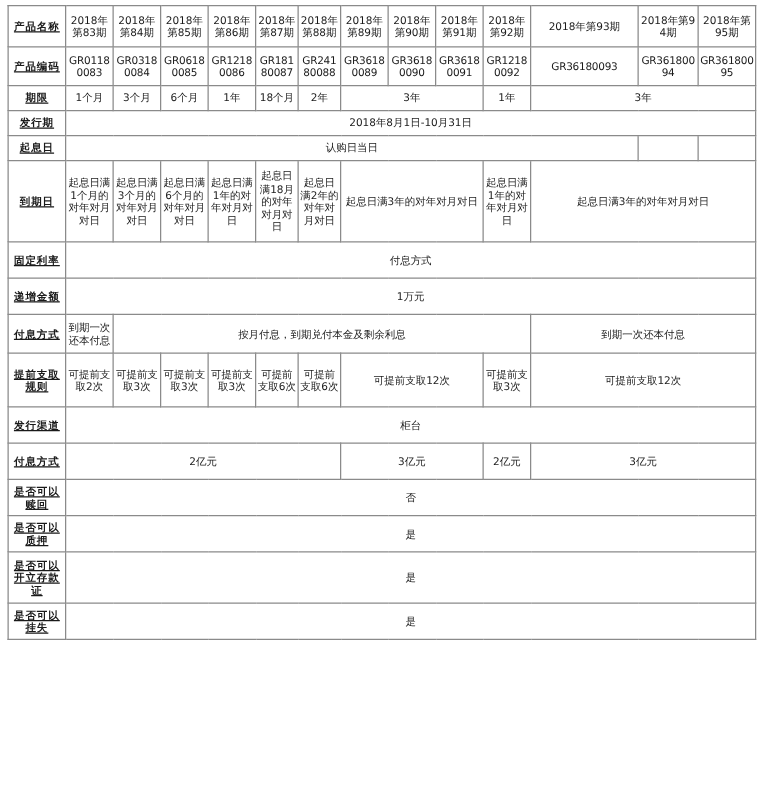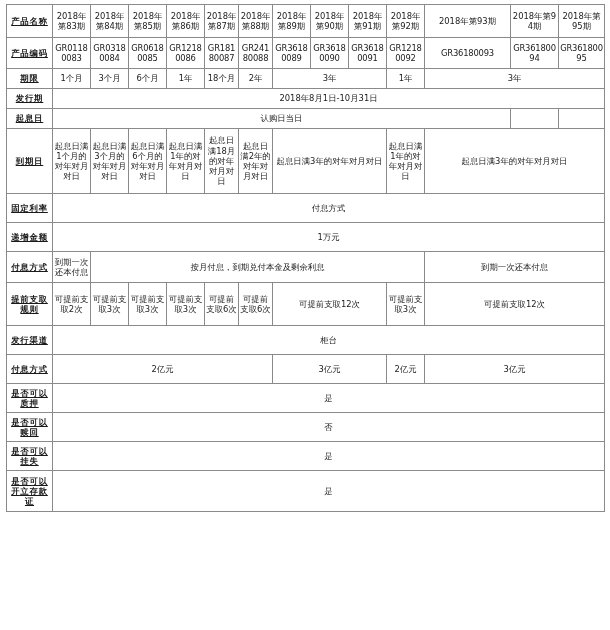--- a/index.html
+++ b/index.html
@@ -215,34 +215,34 @@
       <tr>
         <td class="rowhead" style="height:26px">付息方式</td>
         <td colspan="6">2亿元</td>
         <td colspan="3">3亿元</td>
         <td>2亿元</td>
         <td colspan="3">3亿元</td>
       </tr>
 
 
       <tr>
+        <td class="rowhead" style="height:26px">是否可以赎回</td>
+        <td colspan="13">否</td>
+      </tr>
+
+      <tr>
         <td class="rowhead" style="height:26px">是否可以质押</td>
         <td colspan="13">是</td>
       </tr>
 
       <tr>
-        <td class="rowhead" style="height:26px">是否可以赎回</td>
-        <td colspan="13">否</td>
+        <td class="rowhead" style="height:38px">是否可以开立存款证</td>
+        <td colspan="13">是</td>
       </tr>
 
       <tr>
         <td class="rowhead" style="height:26px">是否可以挂失</td>
-        <td colspan="13">是</td>
-      </tr>
-
-      <tr>
-        <td class="rowhead" style="height:38px">是否可以开立存款证</td>
         <td colspan="13">是</td>
       </tr>
 
     </tbody>
   </table>
 </div>
 
 </body></html>

